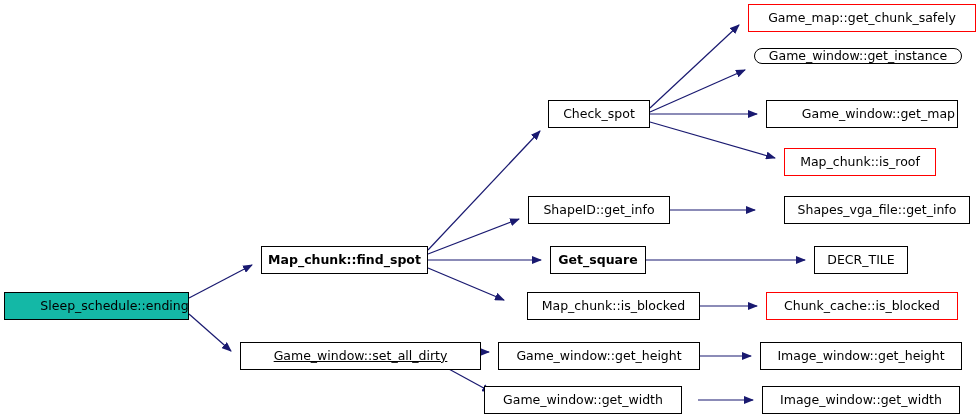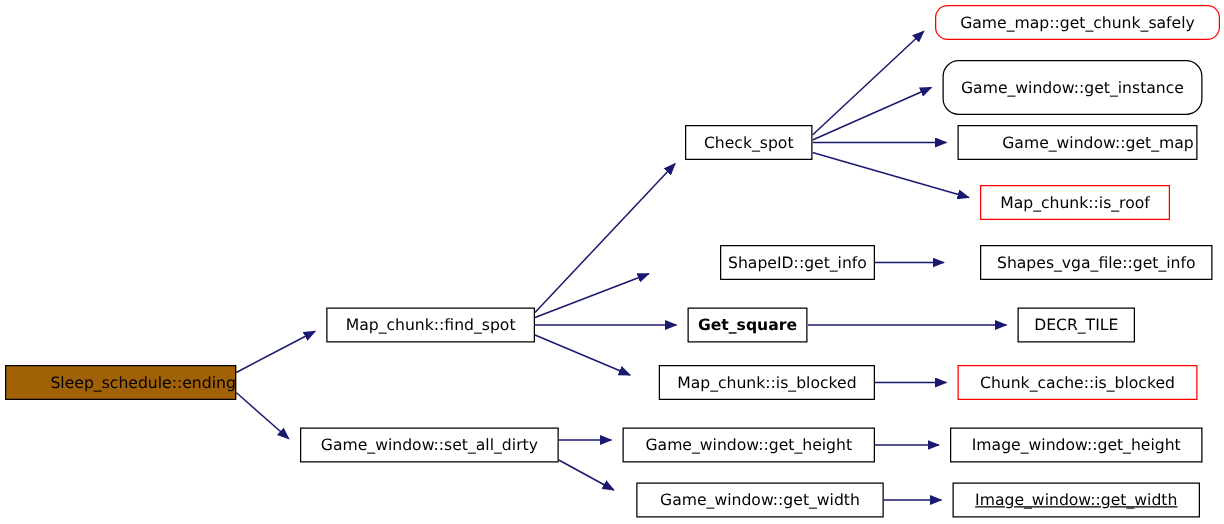--- a/index.html
+++ b/index.html
@@ -35,21 +35,21 @@
     white-space: nowrap;
     color: #000000;
     font-size: 12.5px;
     line-height: 1;
     letter-spacing: 0px;
   }
   .gnode.red {
     border-color: #ff0000;
   }
   .gnode.filled {
-    background: #a16207;
+    background: #14b8a6;
     padding-left: 36px;
   }
   .gnode .lbl {
     display: block;
     padding: 0 2px;
   }
 </style>
 </head>
 <body>
 
@@ -79,66 +79,66 @@
         <path d="M447,368 L491,392" fill="none" stroke="#191970" stroke-width="1.2" marker-end="url(#arrowhead)"></path>
         <path d="M700,356 L751,356" fill="none" stroke="#191970" stroke-width="1.2" marker-end="url(#arrowhead)"></path>
         <path d="M698,400 L753,400" fill="none" stroke="#191970" stroke-width="1.2" marker-end="url(#arrowhead)"></path>
       </g>
   </svg>
 
   <div id="nodes-group">
       <div class="gnode filled" style="left: 4px; top: 292px; width: 185px; height: 28px;">
         <span class="lbl">Sleep_schedule::ending</span>
       </div>
-      <div class="gnode" style="left: 261px; top: 246px; width: 167px; height: 28px;">
+      <div class="gnode" style="left: 261px; top: 246px; width: 167px; height: 28px; font-weight: bold;">
         <span class="lbl">Map_chunk::find_spot</span>
       </div>
-      <div class="gnode" style="left: 240px; top: 342px; width: 207px; height: 28px;">
+      <div class="gnode" style="left: 240px; top: 342px; width: 241px; height: 28px; text-decoration: underline;">
         <span class="lbl">Game_window::set_all_dirty</span>
       </div>
       <div class="gnode" style="left: 548px; top: 100px; width: 102px; height: 28px;">
         <span class="lbl">Check_spot</span>
       </div>
-      <div class="gnode" style="left: 528px; top: 196px; width: 124px; height: 28px; margin-left: 48px;">
+      <div class="gnode" style="left: 528px; top: 196px; width: 142px; height: 28px;">
         <span class="lbl">ShapeID::get_info</span>
       </div>
       <div class="gnode" style="left: 550px; top: 246px; width: 96px; height: 28px; font-weight: bold;">
         <span class="lbl">Get_square</span>
       </div>
       <div class="gnode" style="left: 527px; top: 292px; width: 173px; height: 28px;">
         <span class="lbl">Map_chunk::is_blocked</span>
       </div>
       <div class="gnode" style="left: 498px; top: 342px; width: 202px; height: 28px;">
         <span class="lbl">Game_window::get_height</span>
       </div>
-      <div class="gnode" style="left: 509px; top: 386px; width: 198px; height: 28px;">
+      <div class="gnode" style="left: 484px; top: 386px; width: 198px; height: 28px;">
         <span class="lbl">Game_window::get_width</span>
       </div>
-      <div class="gnode red" style="left: 748px; top: 4px; width: 228px; height: 28px; border-radius: 10px;">
+      <div class="gnode red" style="left: 748px; top: 4px; width: 228px; height: 28px;">
         <span class="lbl">Game_map::get_chunk_safely</span>
       </div>
-      <div class="gnode" style="left: 754px; top: 48px; width: 208px; height: 44px; border-radius: 13px;">
+      <div class="gnode" style="left: 754px; top: 48px; width: 208px; height: 16px; border-radius: 13px;">
         <span class="lbl">Game_window::get_instance</span>
       </div>
       <div class="gnode" style="left: 766px; top: 100px; width: 192px; height: 28px; justify-content: flex-end;">
         <span class="lbl">Game_window::get_map</span>
       </div>
       <div class="gnode red" style="left: 784px; top: 148px; width: 152px; height: 28px;">
         <span class="lbl">Map_chunk::is_roof</span>
       </div>
       <div class="gnode" style="left: 784px; top: 196px; width: 186px; height: 28px;">
         <span class="lbl">Shapes_vga_file::get_info</span>
       </div>
       <div class="gnode" style="left: 814px; top: 246px; width: 94px; height: 28px;">
         <span class="lbl">DECR_TILE</span>
       </div>
       <div class="gnode red" style="left: 766px; top: 292px; width: 192px; height: 28px;">
         <span class="lbl">Chunk_cache::is_blocked</span>
       </div>
       <div class="gnode" style="left: 760px; top: 342px; width: 202px; height: 28px;">
         <span class="lbl">Image_window::get_height</span>
       </div>
-      <div class="gnode" style="left: 762px; top: 386px; width: 198px; height: 28px; text-decoration: underline;">
+      <div class="gnode" style="left: 762px; top: 386px; width: 198px; height: 28px;">
         <span class="lbl">Image_window::get_width</span>
       </div>
     </div>
 
 </div>
 
 </body></html>

